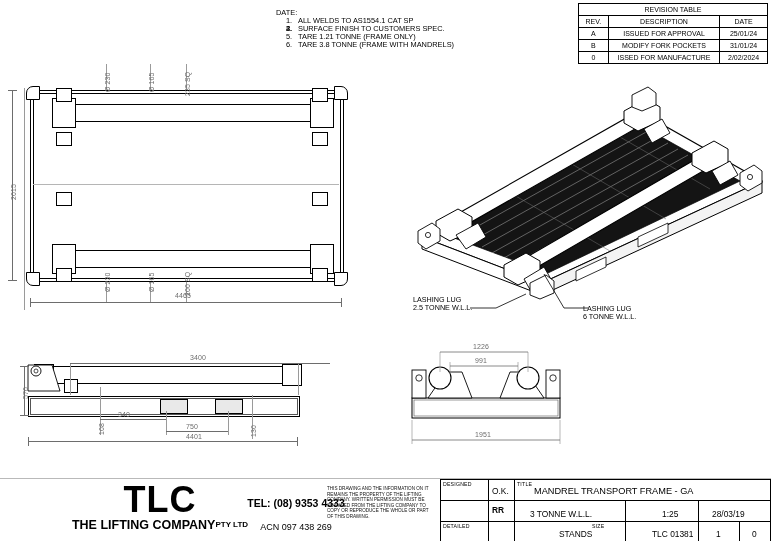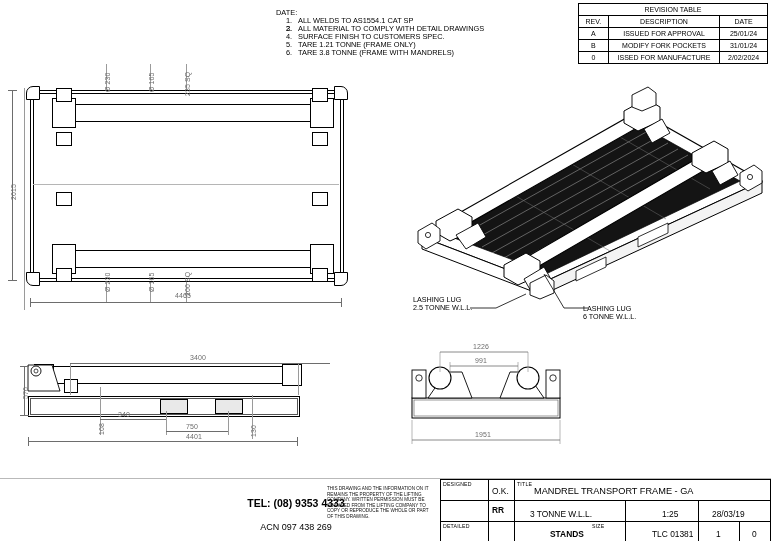--- a/index.html
+++ b/index.html
@@ -63,21 +63,21 @@
 </head>
 <body>
 
 <div class="sheet">
 
   <div class="abs" id="note">
     <div class="nh">DATE:</div>
     <ol>
       <li><span class="num">1.</span><span>ALL WELDS TO AS1554.1 CAT SP</span></li>
       <li><span class="num">2.</span></li>
-      <li><span class="num">3.</span><span>ALL MATERIAL TO COMPLY WITH DETAIL DRAWINGS</span></li>
+      <li><span class="num">3.</span></li>
       <li><span class="num">4.</span><span>SURFACE FINISH TO CUSTOMERS SPEC.</span></li>
       <li><span class="num">5.</span><span>TARE 1.21 TONNE (FRAME ONLY)</span></li>
       <li><span class="num">6.</span><span>TARE 3.8 TONNE (FRAME WITH MANDRELS)</span></li>
     </ol>
   </div>
 
   <table class="abs" id="revtable">
     <colgroup>
         <col class="c1">
         <col class="c2">
@@ -323,20 +323,26 @@
         <line x1="24" y1="100" x2="172" y2="100"></line>
       </g>
     </svg>
     <div class="dimtxt abs" style="left:85px;top:3px;">1226</div>
     <div class="dimtxt abs" style="left:87px;top:17px;">991</div>
     <div class="dimtxt abs" style="left:87px;top:91px;">1951</div>
   </div>
 
   <div id="titleblock">
 
+    <div id="tb-logo">
+      <div class="tlc">TLC</div>
+      <div class="full">
+        <span>THE LIFTING COMPANY</span><span class="pty">PTY LTD</span>
+      </div>
+    </div>
 
     <div id="tb-tel">
       <div class="t1">TEL: (08) 9353 4333</div>
       <div class="t2">ACN 097 438 269</div>
     </div>
 
     <div id="tb-legal">THIS DRAWING AND THE INFORMATION ON IT REMAINS THE PROPERTY OF THE LIFTING COMPANY. WRITTEN PERMISSION MUST BE OBTAINED FROM THE LIFTING COMPANY TO COPY OR REPRODUCE THE WHOLE OR PART OF THIS DRAWING.</div>
 
     <div id="tb-grid">
 
@@ -379,21 +385,21 @@
       </div>
       <div class="val abs" style="left:272px;top:30px;">28/03/19</div>
 
       <div class="cell" style="left:0;top:42px;width:48px;height:21px;">
         
       </div>
       <div class="val abs" style="left:52px;top:48px;"></div>
       <div class="cell" style="left:74px;top:42px;width:111px;height:21px;">
         
       </div>
-      <div class="val abs" style="left:110px;top:50px;font-weight:bold;">STANDS</div>
+      <div class="val abs" style="left:119px;top:50px;">STANDS</div>
       <div class="cell" style="left:185px;top:42px;width:73px;height:21px;">
         
       </div>
       <div class="val abs" style="left:212px;top:50px;">TLC 01381</div>
       <div class="cell" style="left:258px;top:42px;width:41px;height:21px;">
         
       </div>
       <div class="val abs" style="left:276px;top:50px;">1</div>
       <div class="cell" style="left:299px;top:42px;width:31px;height:21px;">
         

